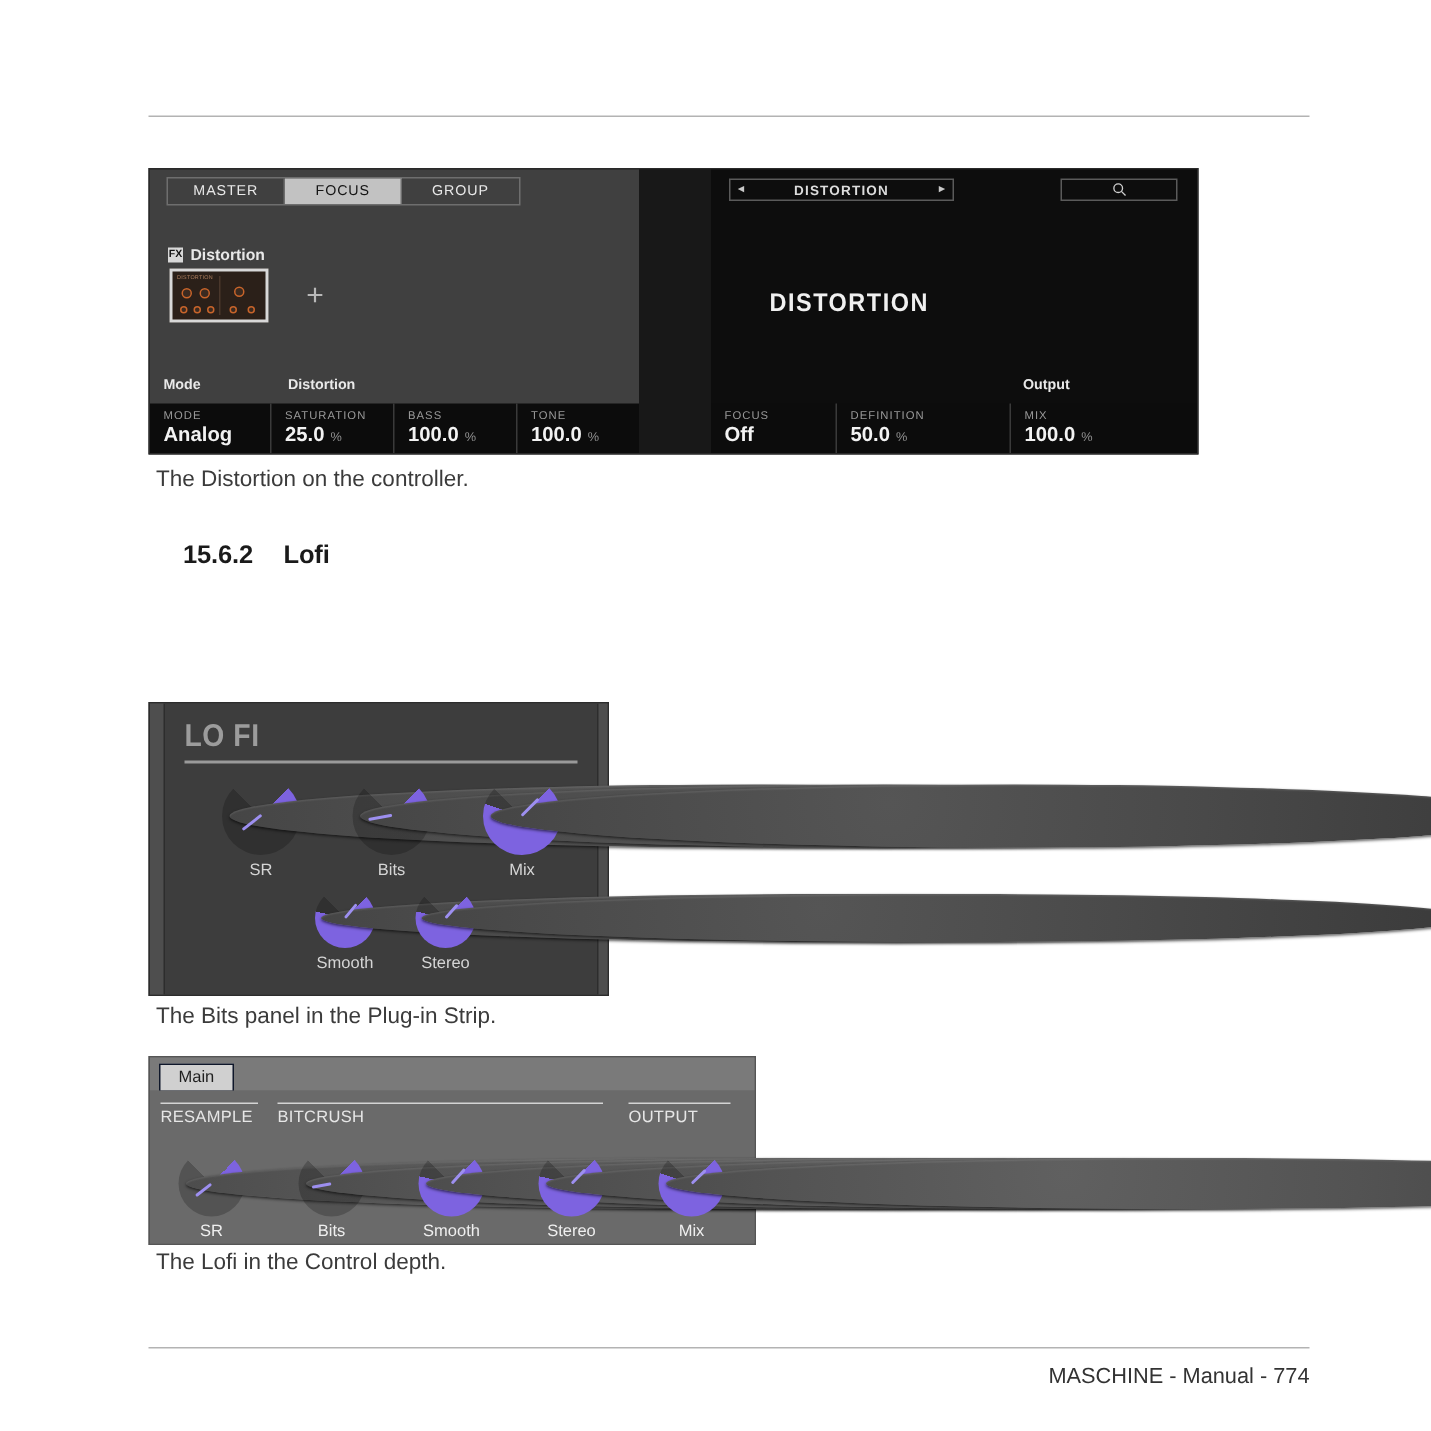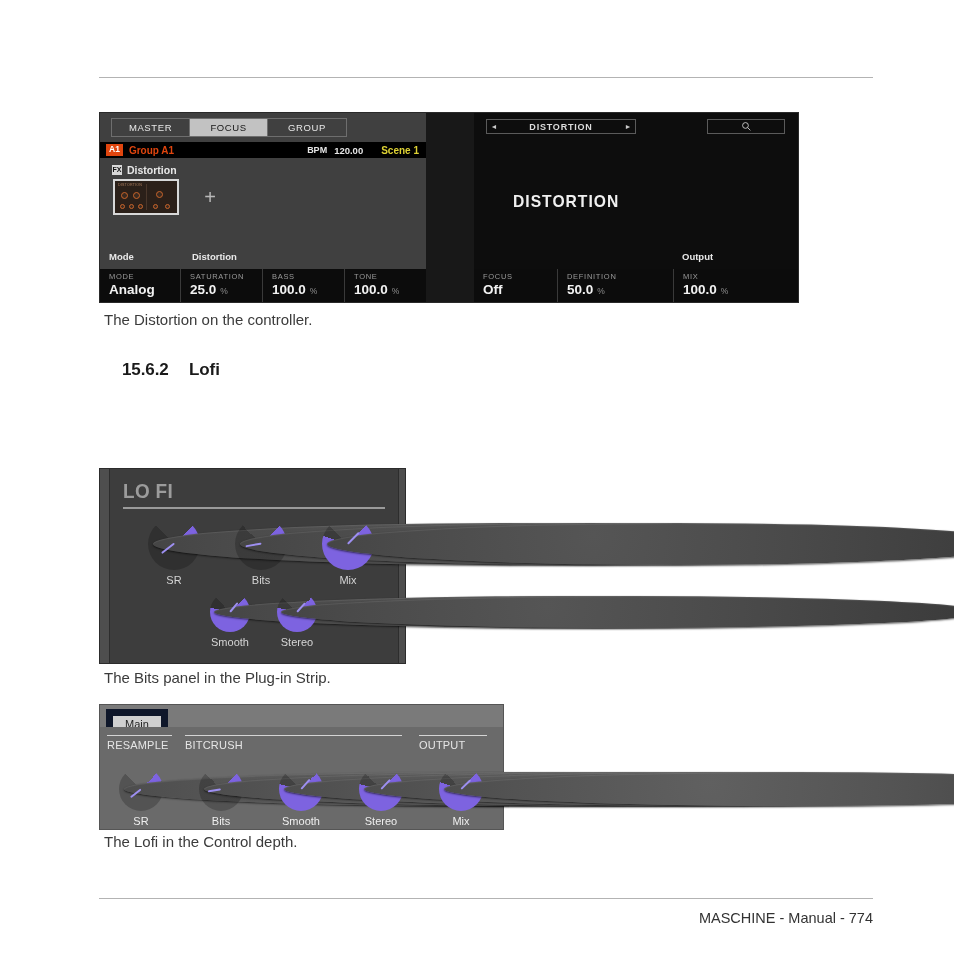--- a/index.html
+++ b/index.html
@@ -454,21 +454,21 @@
     background: #7a7a7a;
   }
   .carea-tab {
     position: absolute;
     left: 6px;
     top: 4px;
     background: #d0d0d0;
     color: #1f1f1f;
     font-size: 11px;
     padding: 2px 12px 3px 12px;
-    border: 7px solid #0f172a;
+    border: 1px solid #0f172a;
     box-sizing: border-box;
   }
   .carea-body {
     position: absolute;
     left: 0; right: 0; top: 22px; bottom: 0;
     background: #6a6a6a;
   }
   .sect {
     position: absolute;
     top: 8px;
@@ -515,28 +515,20 @@
   <div class="controller">
 
     <div class="ctrl-left">
 
       <div class="ctrl-tabs">
         <div class="ctrl-tab">MASTER</div>
         <div class="ctrl-tab sel">FOCUS</div>
         <div class="ctrl-tab">GROUP</div>
       </div>
 
-      <div class="ctrl-groupbar">
-        <span class="gb-badge">A1</span>
-        <span class="gb-name">Group A1</span>
-        <span class="gb-spacer"></span>
-        <span class="gb-bpmlabel">BPM</span>
-        <span class="gb-bpmval">120.00</span>
-        <span class="gb-scene">Scene 1</span>
-      </div>
 
       <div class="slot-head">
         <span class="slot-fxicon">FX</span>
         <span class="slot-label">Distortion</span>
       </div>
 
       <div class="slot-thumb">
         <div class="thumb-title">DISTORTION</div>
         <div class="thumb-div"></div>
         <div class="thumb-knob" style="left:6px;  top:11px;"></div>

